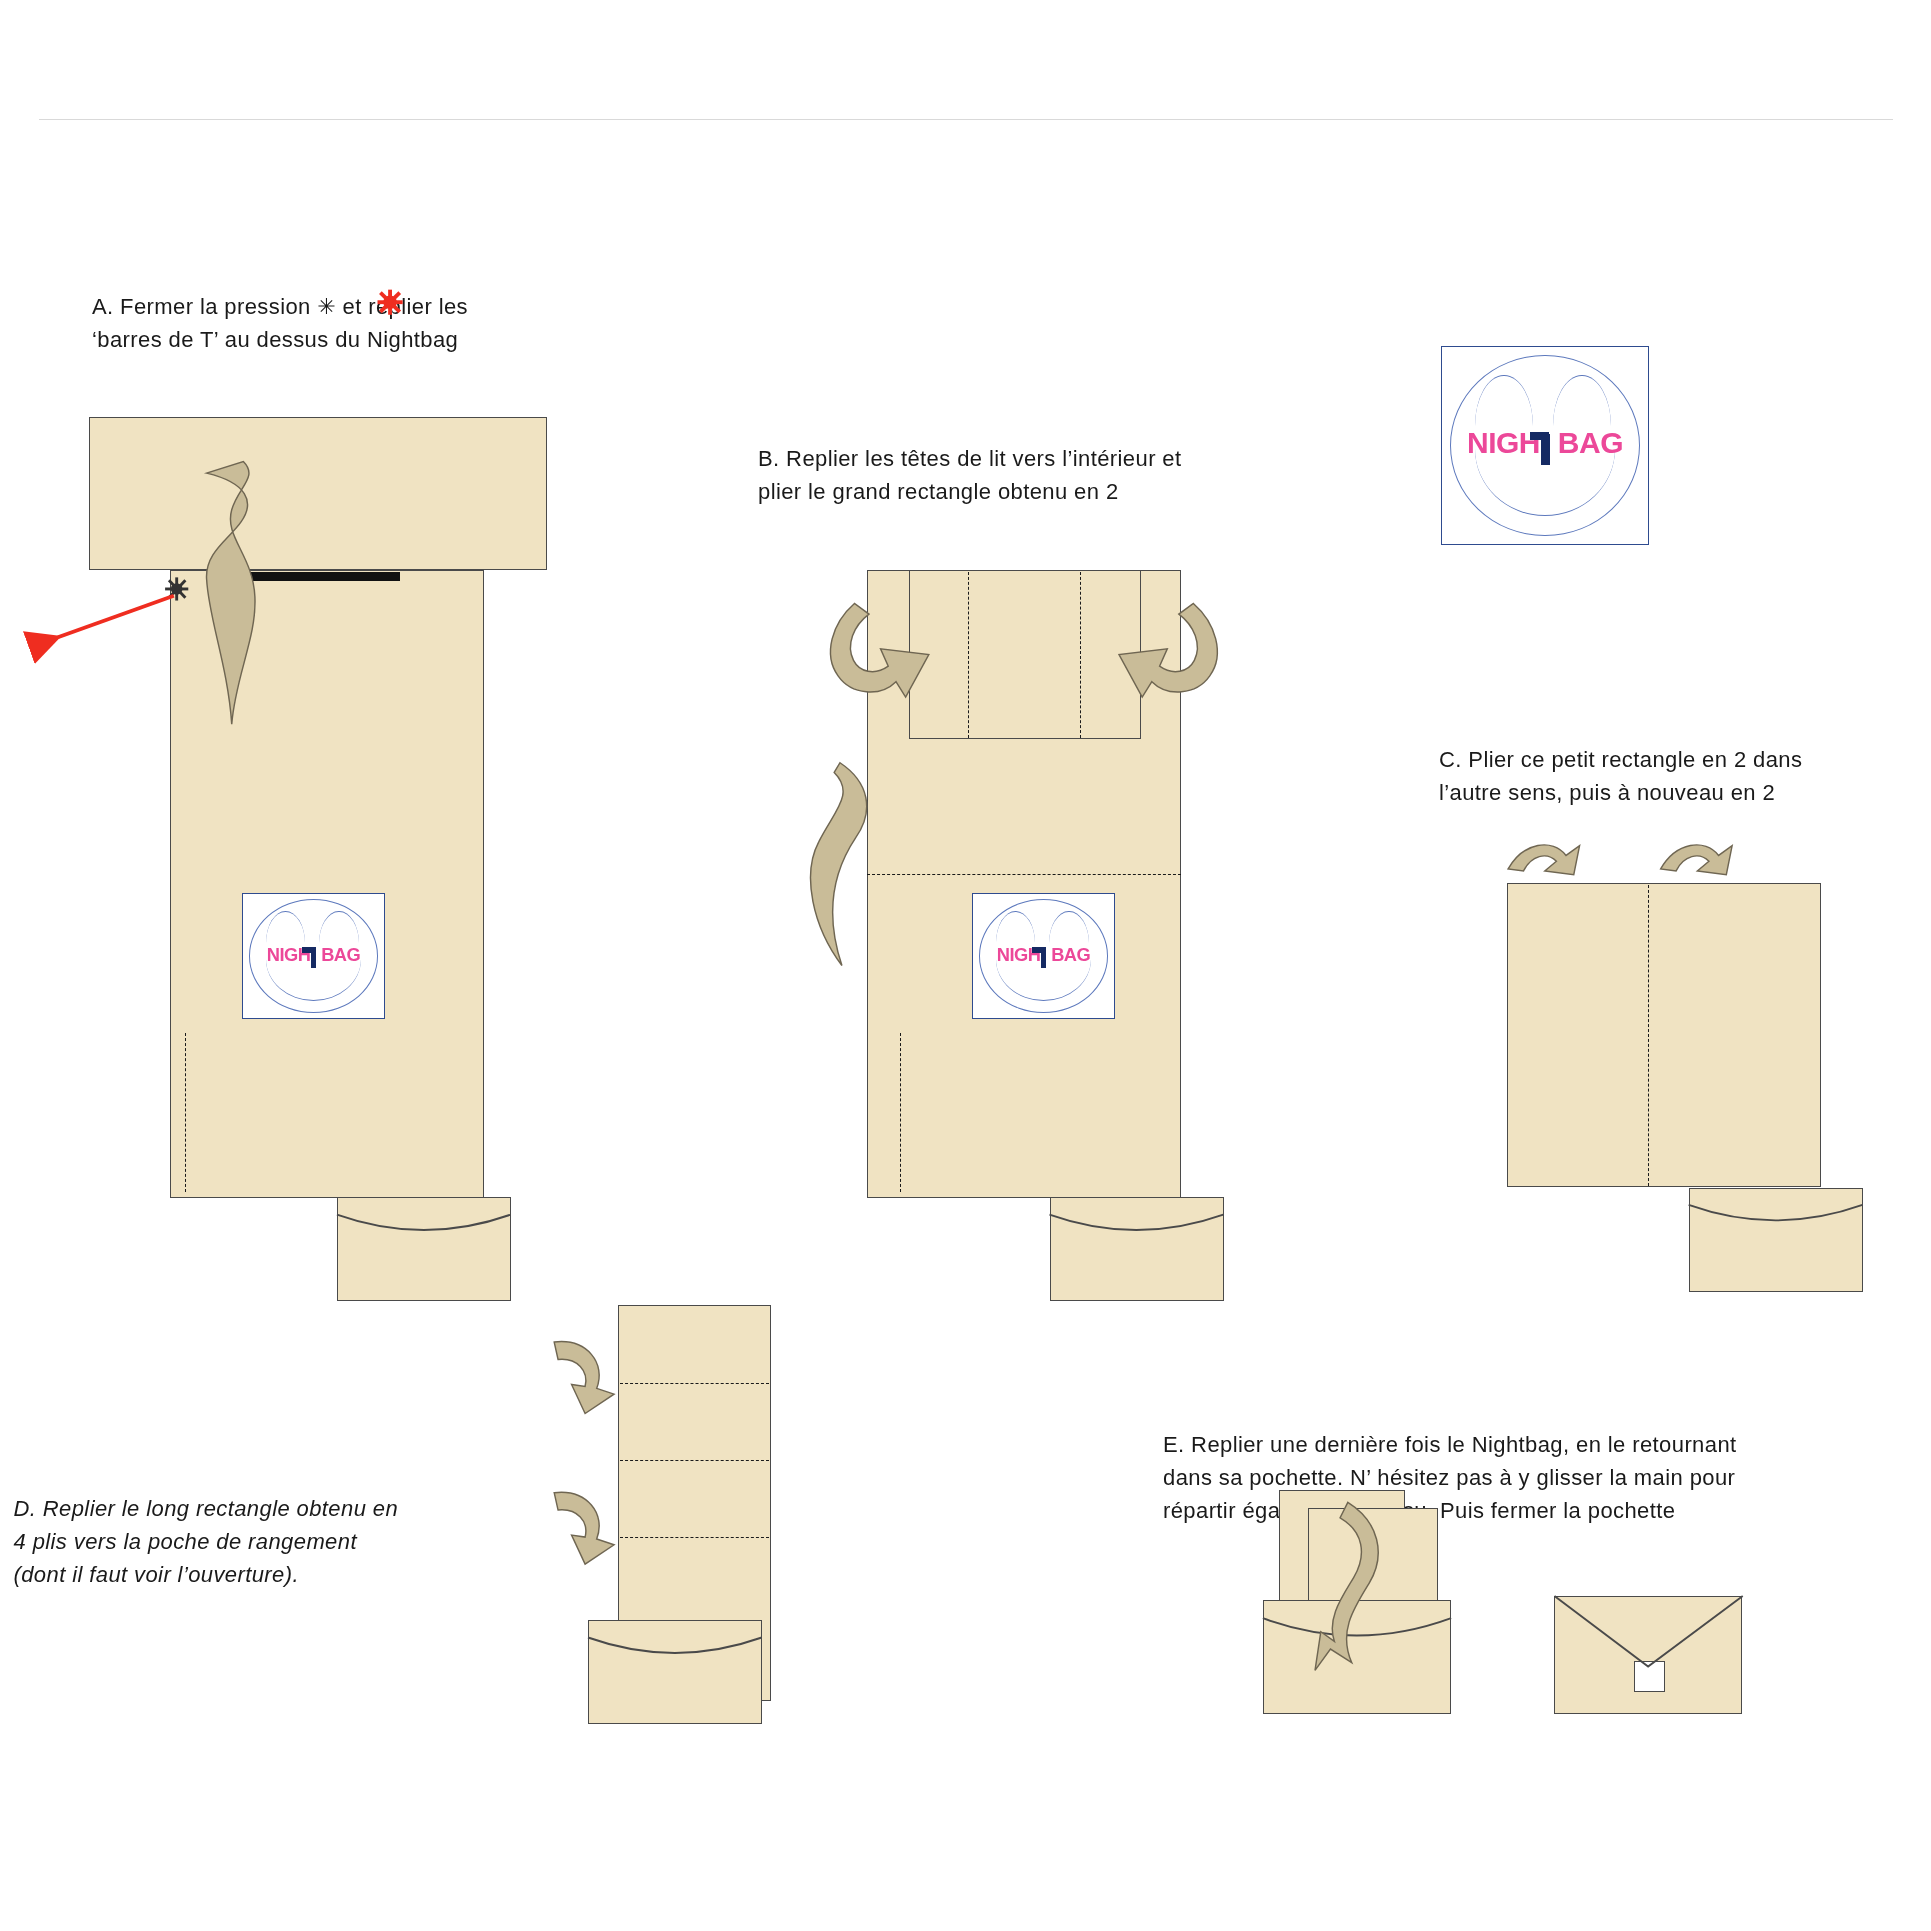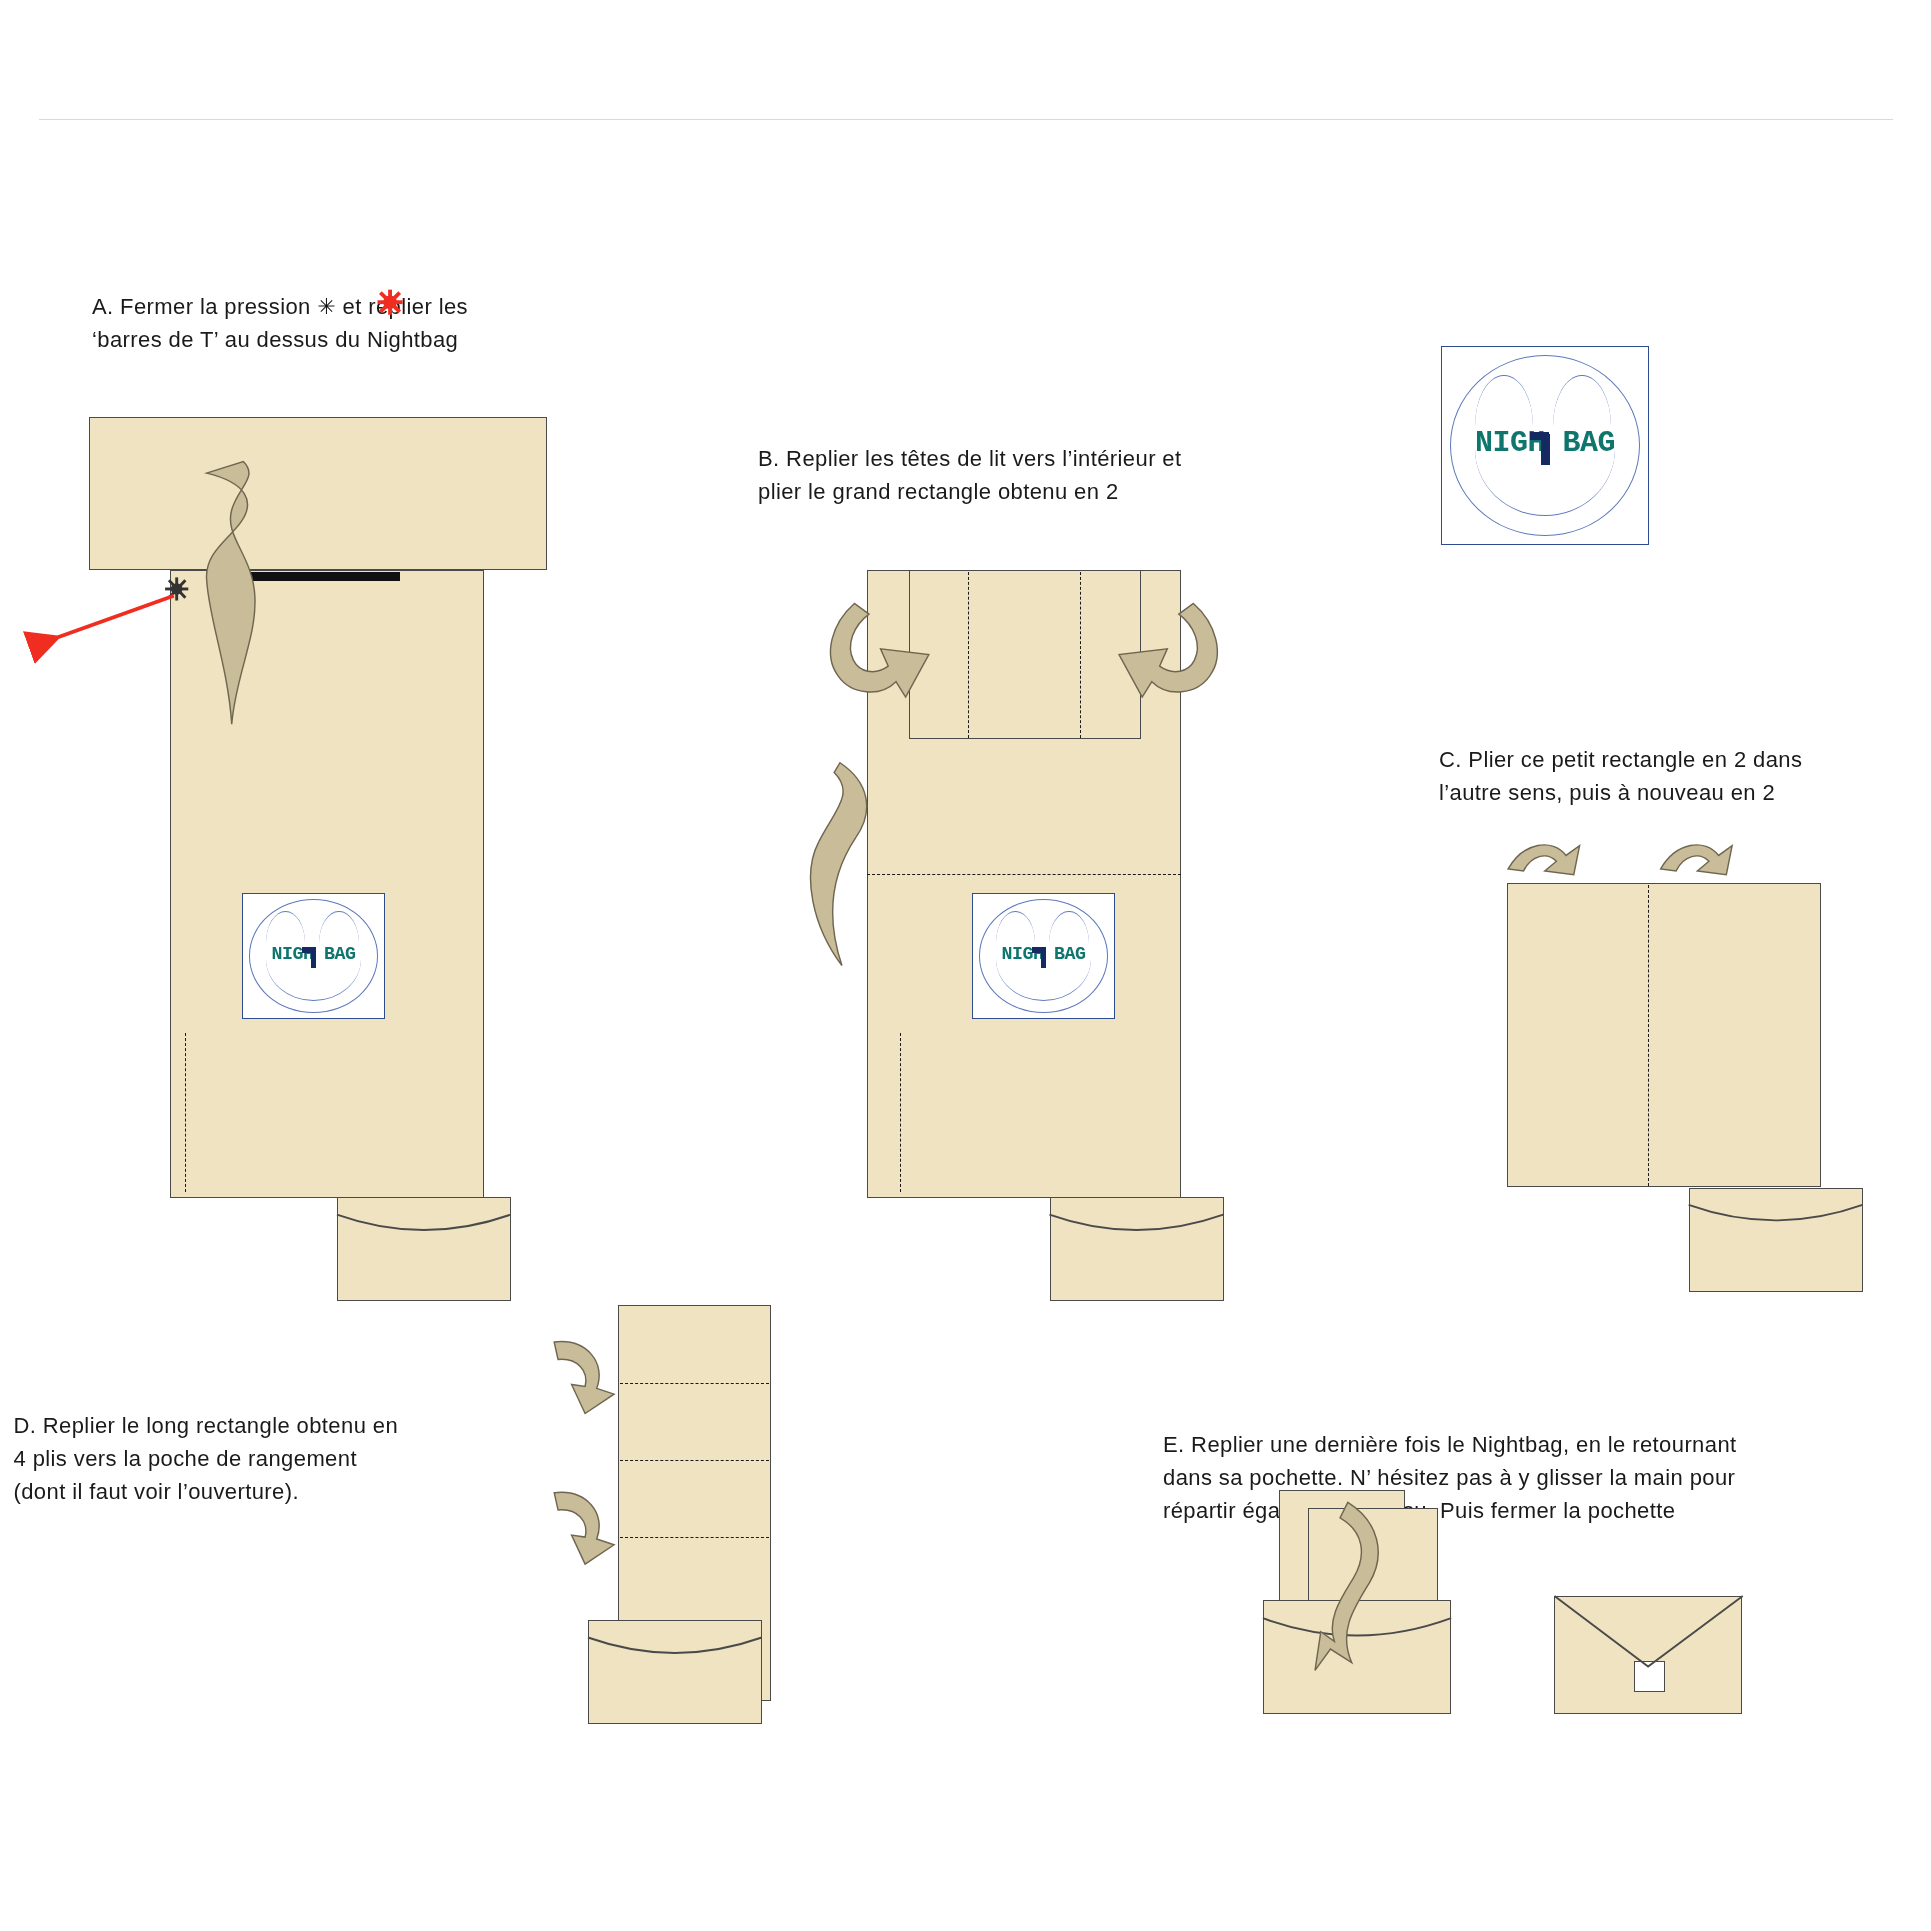--- a/index.html
+++ b/index.html
@@ -94,23 +94,23 @@
     box-sizing: border-box;
   }
   .logo-box .brow-l { left: 16%; }
   .logo-box .brow-r { left: 54%; }
   .logo-box .wordmark {
     position: absolute;
     left: 0;
     top: 40%;
     width: 100%;
     text-align: center;
-    color: #0f766e;
+    color: #ec4899;
     font-weight: bold;
-    font-family: Liberation Mono, monospace;
+    font-family: Liberation Sans, sans-serif;
     letter-spacing: -0.5px;
   }
   .logo-box .t-mark {
     position: absolute;
     background: #152a63;
   }
   
   .cloth {
     position: absolute;
     background: #f0e3c2;
@@ -212,21 +212,21 @@
   </div>
   <div class="pocket" style="left:1050px; top:1197px; width:174px; height:104px;"></div>
 
   <div class="caption" style="left:1439px; top:743px; width:502px;">C. Plier ce petit rectangle en 2 dans
 l’autre sens, puis à nouveau en 2</div>
 
   <div class="cloth" style="left:1507px; top:883px; width:314px; height:304px;"></div>
   <div class="dashdot-v" style="left:1648px; top:885px; height:301px;"></div>
   <div class="pocket" style="left:1689px; top:1188px; width:174px; height:104px;"></div>
 
-  <div class="caption" style="left:13.5px; top:1409px; width:541px;">D. Replier le long rectangle obtenu en
+  <div class="caption" style="left:13.5px; top:1492px; width:541px;font-style:italic;">D. Replier le long rectangle obtenu en
 4 plis vers la poche de rangement
 (dont il faut voir l’ouverture).</div>
 
   <div class="cloth" style="left:618px; top:1305px; width:153px; height:396px;"></div>
   <div class="dashdot-h" style="left:620px; top:1383px; width:149px;"></div>
   <div class="dashdot-h" style="left:620px; top:1460px; width:149px;"></div>
   <div class="dashdot-h" style="left:620px; top:1537px; width:149px;"></div>
   <div class="pocket" style="left:588px; top:1620px; width:174px; height:104px;"></div>
 
   <div class="caption" style="left:1163px; top:1428px; width:763px;">E. Replier une dernière fois le Nightbag, en le retournant

